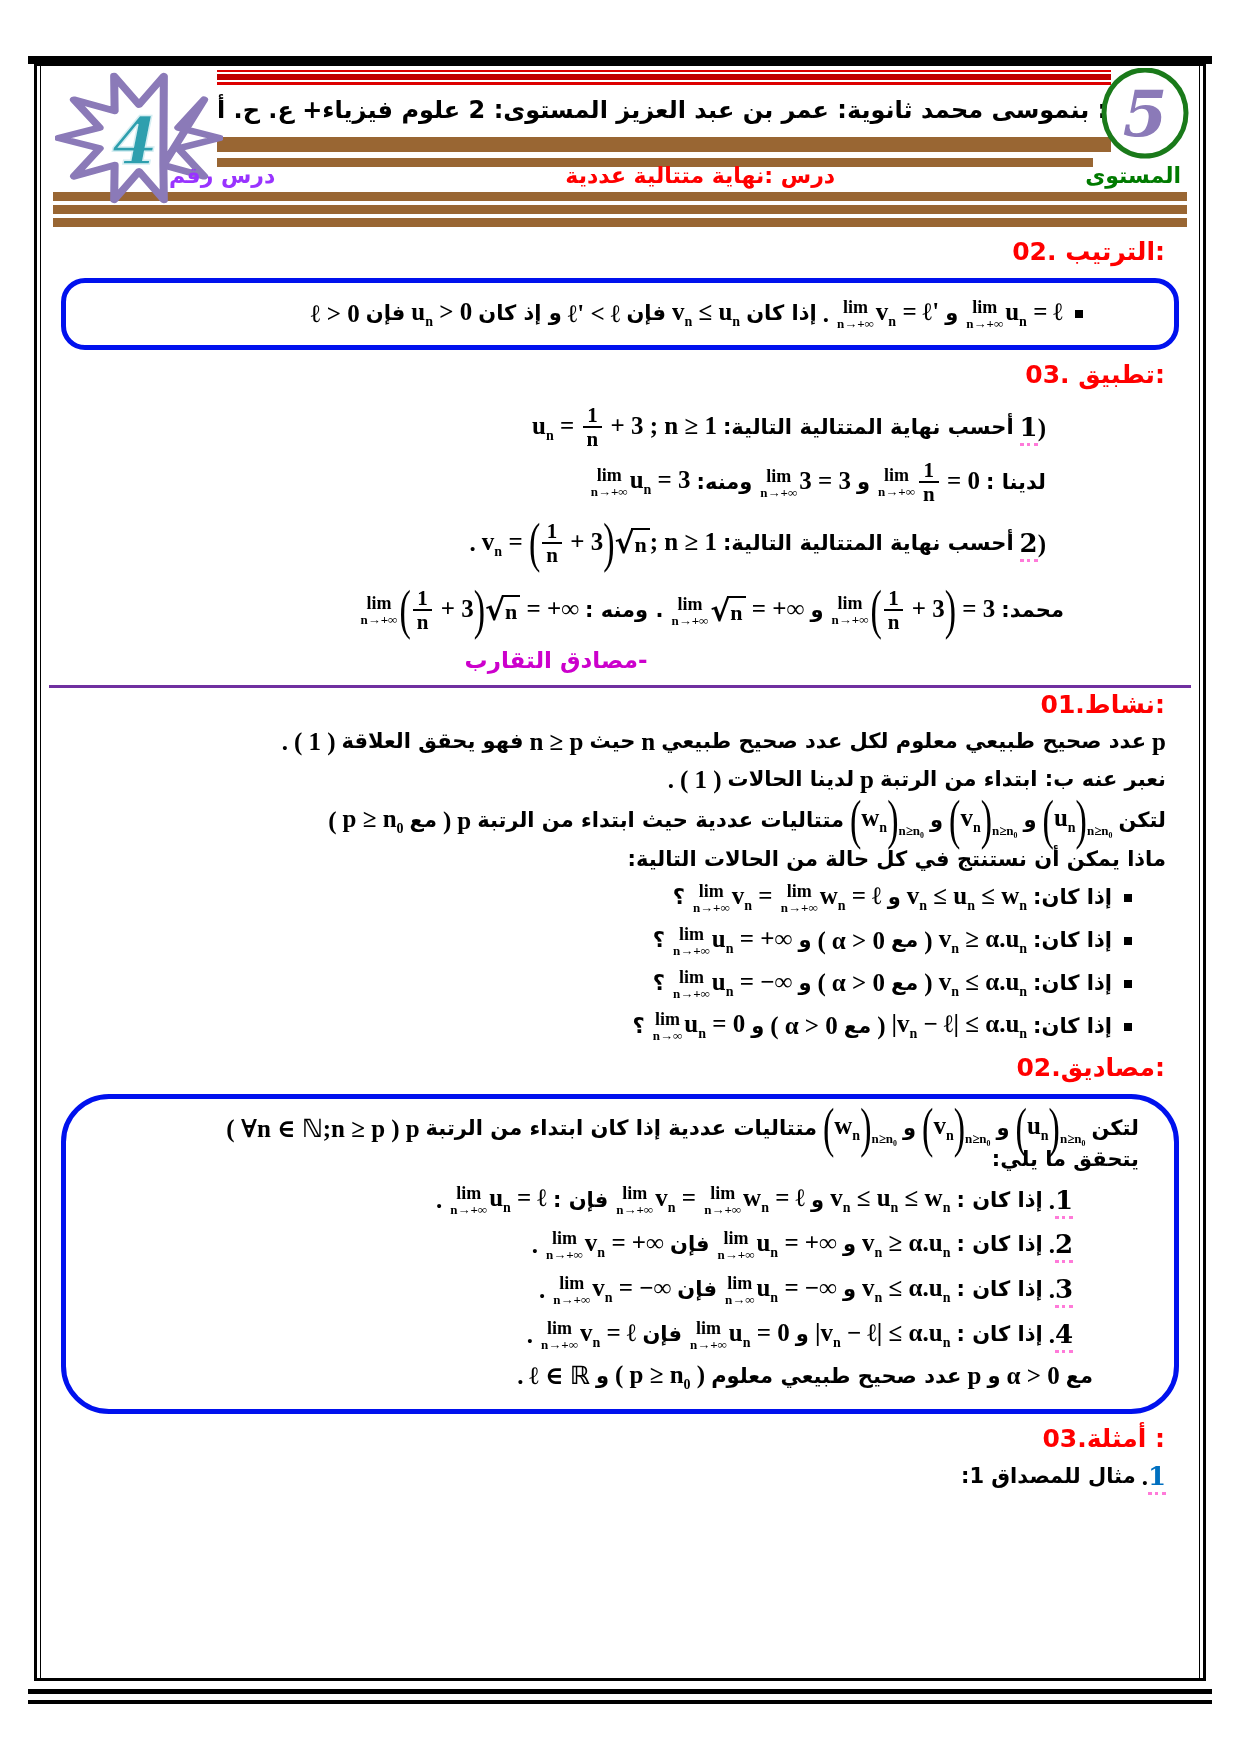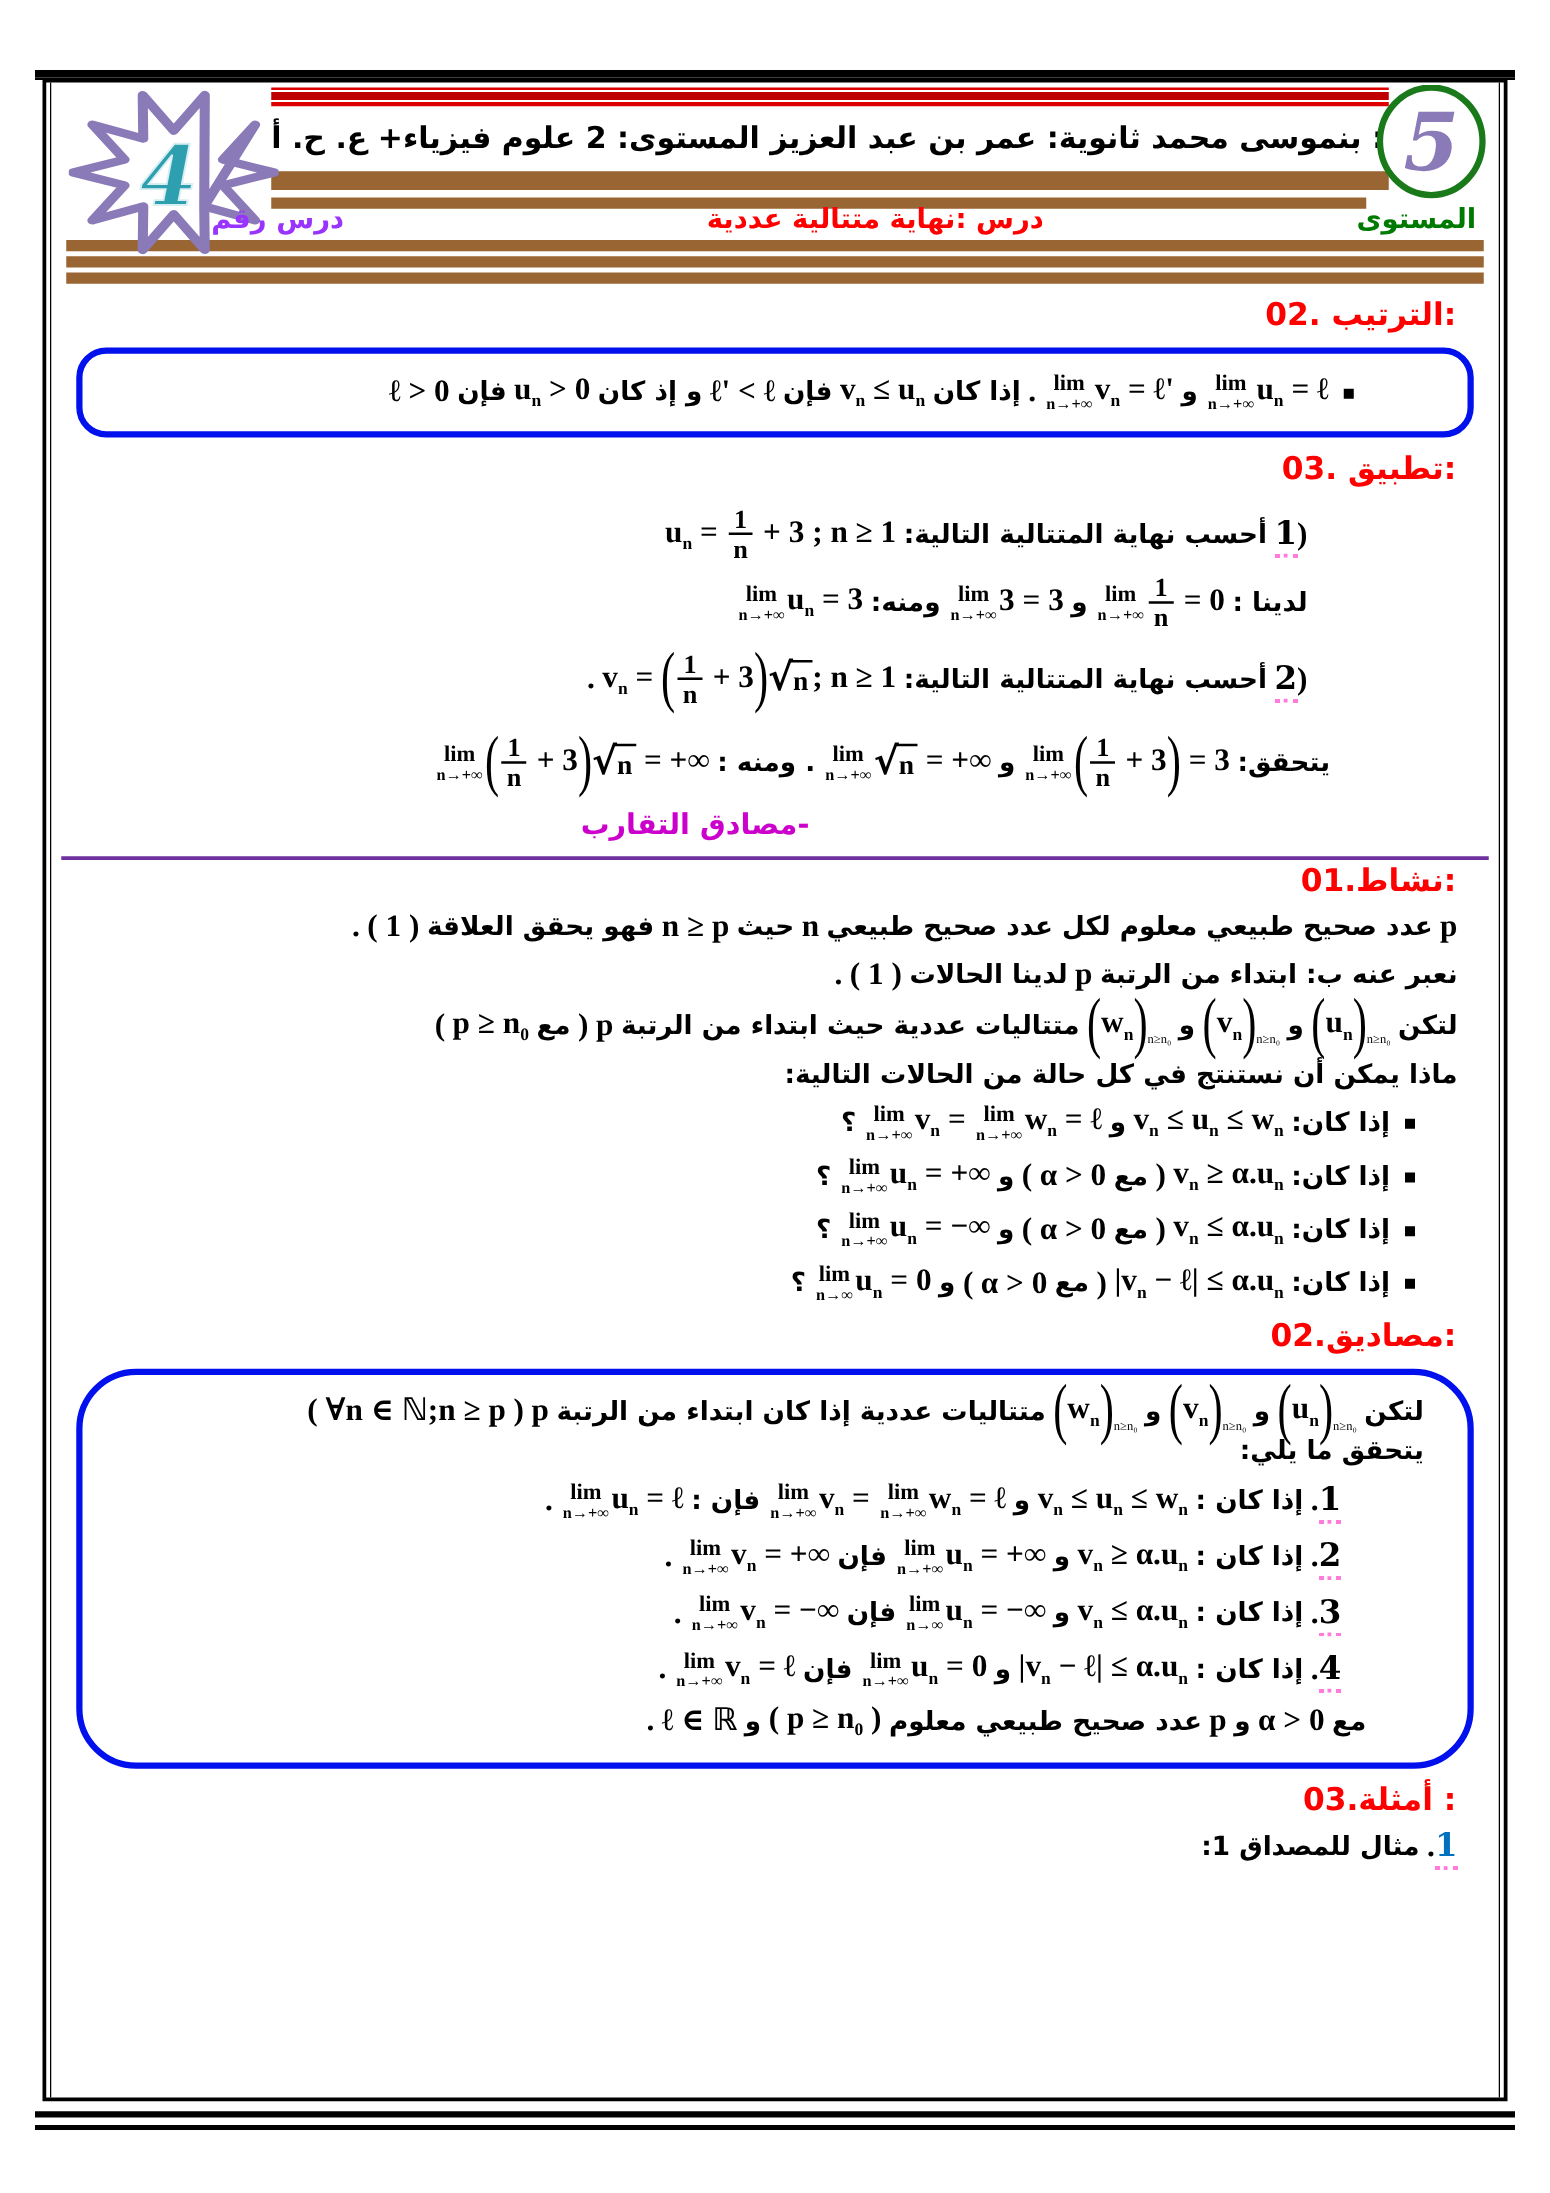--- a/index.html
+++ b/index.html
@@ -42,21 +42,21 @@
   
   h2.sec{direction:ltr;text-align:right;color:var(--heading_red);font-size:25px;font-weight:bold;padding-right:34px;margin-top:10px}
 
   .bluebox{border:5px solid var(--box_blue);border-radius:24px;margin:12px 20px 0;padding:14px 26px}
   .box2{border-radius:48px;padding:12px 26px 16px}
 
   .line{direction:rtl;text-align:right;font-weight:bold;font-size:21px;line-height:1.2;color:#000}
   .run{display:inline-block;margin:0 3px;vertical-align:middle;white-space:nowrap}
   .mt{font-family:"Liberation Serif","DejaVu Serif","DejaVu Sans",serif;font-weight:bold;font-size:25px}
   sub.ms{font-family:"Liberation Serif","DejaVu Serif","DejaVu Sans",serif;font-weight:bold;font-size:14px;vertical-align:-6px}
-  sub.ms2{font-family:"Liberation Serif","DejaVu Serif","DejaVu Sans",serif;font-weight:normal;font-size:10px;vertical-align:-9px;letter-spacing:0}
+  sub.ms2{font-family:"Liberation Serif","DejaVu Serif","DejaVu Sans",serif;font-weight:bold;font-size:13px;vertical-align:-9px;letter-spacing:0}
   .ar{font-family:"DejaVu Sans",sans-serif;font-weight:bold;font-size:21px}
   .lim{display:inline-flex;flex-direction:column;align-items:center;vertical-align:middle;line-height:1;margin:0 2px}
   .limw{font-family:"Liberation Serif","DejaVu Serif",serif;font-weight:bold;font-size:18px}
   .limu{font-family:"Liberation Serif","DejaVu Serif","DejaVu Sans",serif;font-weight:bold;font-size:13px;white-space:nowrap;margin-top:1px}
   .frac{display:inline-flex;flex-direction:column;align-items:center;vertical-align:middle;line-height:1;margin:0 2px}
   .fnum{font-family:"Liberation Serif",serif;font-weight:bold;font-size:21px;padding:0 4px}
   .fden{font-family:"Liberation Serif",serif;font-weight:bold;font-size:21px;border-top:2px solid #000;padding:1px 4px 0}
   .sqrt{display:inline-flex;align-items:flex-start;vertical-align:middle}
   .rad{font-family:"DejaVu Sans",sans-serif;font-weight:bold;font-size:30px;line-height:1}
   .sbar{font-family:"Liberation Serif",serif;font-weight:bold;font-size:22px;border-top:2px solid #000;padding:2px 3px 0;margin-left:-3px}
@@ -154,21 +154,21 @@
               <span class="limw">lim</span>
               <span class="limu">n→+∞</span>
             </span><span class="mt">u</span><sub class="ms">n</sub><span class="mt"> = 3</span></span></div>
     <div class="line app"><span class="run" dir="ltr"><span class="fancy">2</span><span class="mt">)</span></span><span class="run" dir="rtl"><span class="ar">أحسب نهاية المتتالية التالية:</span></span><span class="run" dir="ltr"><span class="mt">v</span><sub class="ms">n</sub><span class="mt"> = </span><span class="bigp">(</span><span class="frac">
               <span class="fnum">1</span>
               <span class="fden">n</span>
             </span><span class="mt"> + 3</span><span class="bigp">)</span><span class="sqrt">
               <span class="rad">√</span>
               <span class="sbar">n</span>
             </span><span class="mt">; n ≥ 1</span></span><span class="run" dir="ltr"><span class="mt">.</span></span></div>
-    <div class="line appwide"><span class="run" dir="rtl"><span class="ar">يتحقق:</span></span><span class="run" dir="ltr"><span class="lim">
+    <div class="line appwide"><span class="run" dir="rtl"><span class="ar">محمد:</span></span><span class="run" dir="ltr"><span class="lim">
               <span class="limw">lim</span>
               <span class="limu">n→+∞</span>
             </span><span class="bigp">(</span><span class="frac">
               <span class="fnum">1</span>
               <span class="fden">n</span>
             </span><span class="mt"> + 3</span><span class="bigp">)</span><span class="mt"> = 3</span></span><span class="run" dir="rtl"><span class="ar">و</span></span><span class="run" dir="ltr"><span class="lim">
               <span class="limw">lim</span>
               <span class="limu">n→+∞</span>
             </span><span class="sqrt">
               <span class="rad">√</span>

